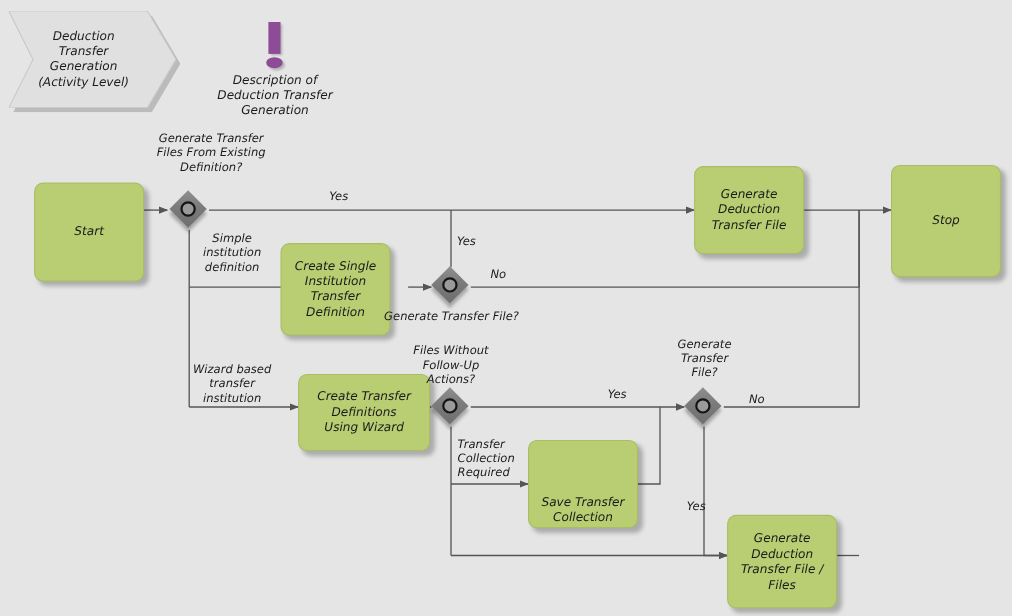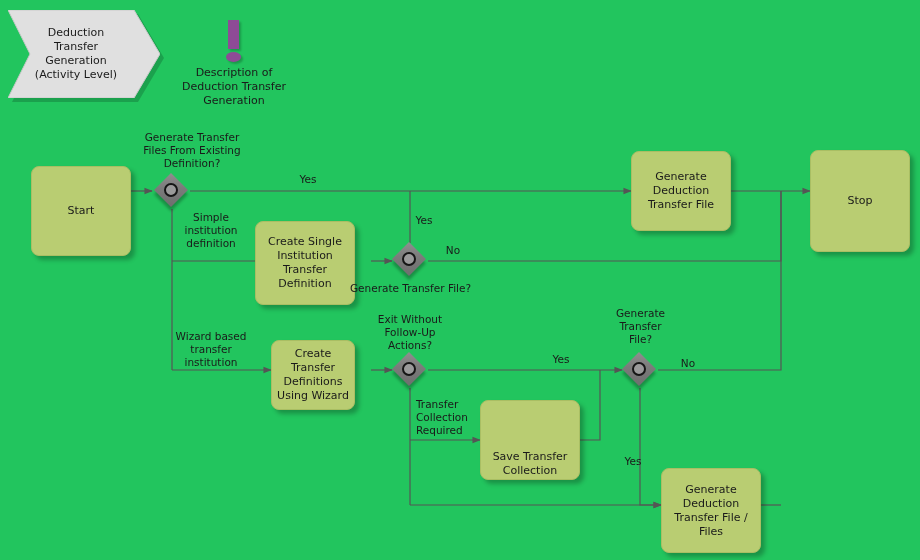--- a/index.html
+++ b/index.html
@@ -8,22 +8,23 @@
     padding: 0;
     background: #ffffff;
   }
   body {
     font-family: "DejaVu Sans", sans-serif;
   }
   #canvas {
     position: relative;
     width: 920px;
     height: 560px;
-    background: #22c55e;
+    background: #e5e5e5;
     overflow: hidden;
+    font-style: italic;
   }
   #edges {
     position: absolute;
     left: 0; top: 0;
     width: 920px;
     height: 560px;
   }
   
   .banner {
     position: absolute;
@@ -41,21 +42,21 @@
     top: 16px;
     width: 124px;
     text-align: center;
     font-size: 11px;
     line-height: 14px;
     color: #1a1a1a;
   }
   
   .note {
     position: absolute;
-    left: 164px;
+    left: 180px;
     top: 18px;
     width: 140px;
     text-align: center;
   }
   .note .bang {
     position: relative;
     width: 140px;
     height: 46px;
   }
   .note .bang-bar {
@@ -212,21 +213,21 @@
     <span>Start</span>
   </div>
 
   <div class="task" style="left:255px; top:221px; width:100px; height:84px;">
     <span style="white-space: pre-line;">Create Single
 Institution
 Transfer
 Definition</span>
   </div>
 
-  <div class="task" style="left:271px; top:340px; width:84px; height:70px;">
+  <div class="task" style="left:271px; top:340px; width:120px; height:70px;">
     <span style="white-space: pre-line;">Create Transfer
 Definitions
 Using Wizard</span>
   </div>
 
   <div class="task" style="left:480px; top:400px; width:100px; height:80px;">
     <span style="white-space: pre-line; margin-top: 48px;">Save Transfer
 Collection</span>
   </div>
 
@@ -260,27 +261,27 @@
   <div class="gw" style="left:393px; top:353px;">
     <div class="dia"></div>
     <div class="ring"></div>
   </div>
 
   <div class="gw" style="left:623px; top:353px;">
     <div class="dia"></div>
     <div class="ring"></div>
   </div>
 
-  <div class="elabel" style="left: 112px; top: 131px; width: 160px; white-space: pre-line;">Generate Transfer
+  <div class="elabel" style="left: 112px; top: 120px; width: 160px; white-space: pre-line;">Generate Transfer
 Files From Existing
 Definition?</div>
 
   <div class="elabel" style="left:328px; top:282px; width:165px;">Generate Transfer File?</div>
 
-  <div class="elabel" style="left: 355px; top: 313px; width: 110px; white-space: pre-line;">Exit Without
+  <div class="elabel" style="left: 355px; top: 313px; width: 110px; white-space: pre-line;">Files Without
 Follow-Up
 Actions?</div>
 
   <div class="elabel" style="left: 598px; top: 307px; width: 85px; white-space: pre-line;">Generate
 Transfer
 File?</div>
 
   <div class="elabel" style="left:285px; top:173px; width:46px;">Yes</div>
 
   <div class="elabel" style="left: 173px; top: 211px; width: 76px; white-space: pre-line;">Simple

